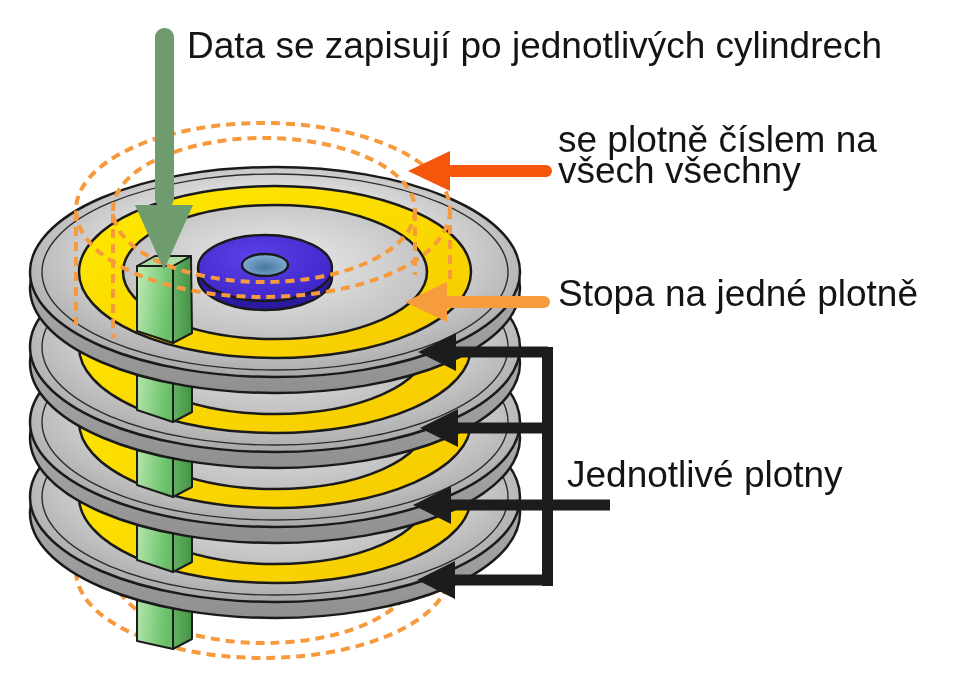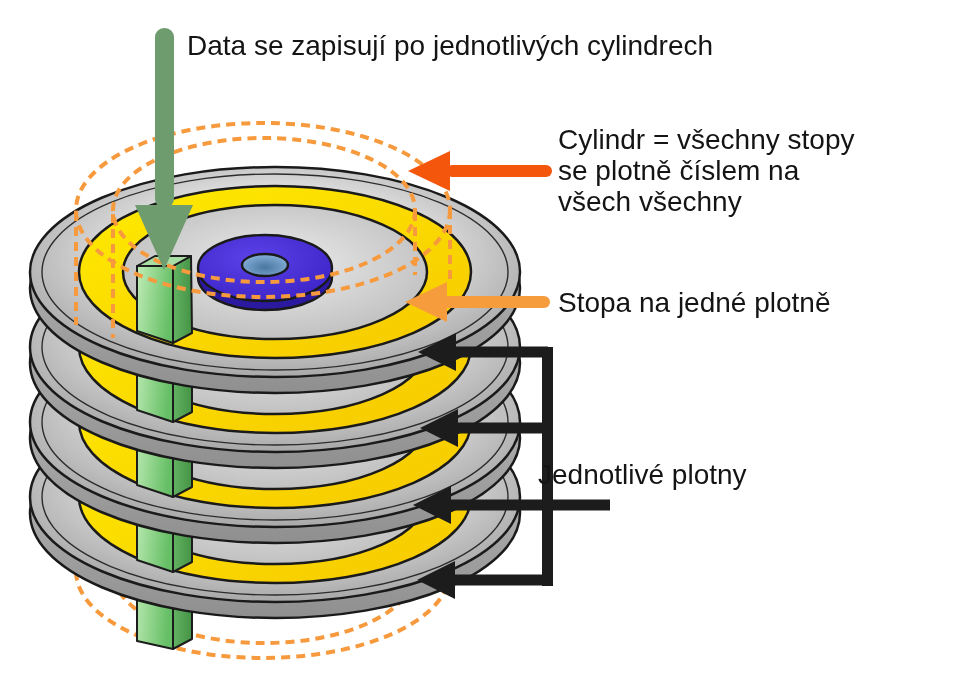--- a/index.html
+++ b/index.html
@@ -1,23 +1,23 @@
 <!DOCTYPE html>
 <html><head>
 <meta charset="utf-8">
 <style>
   html,body{margin:0;padding:0;background:#fff;}
   #stage{position:relative;width:971px;height:684px;background:#ffffff;overflow:hidden;
          font-family:"Liberation Sans", sans-serif;color:#141414;}
   #stage svg{position:absolute;left:0;top:0;}
-  .lbl{position:absolute;font-size:28px;line-height:31px;white-space:nowrap;color:#141414;}
+  .lbl{position:absolute;font-size:37px;line-height:31px;white-space:nowrap;color:#141414;}
   #title-label{left:187px;top:30px;}
   #cylinder-label{left:558px;top:124px;}
-  #track-label{left:558px;top:287px;}
-  #platters-label{left:538px;top:459px;}
+  #track-label{left:558px;top:278px;}
+  #platters-label{left:567px;top:459px;}
 </style>
 </head>
 <body>
 
 <div id="stage">
 
   <svg width="971" height="684" viewBox="0 0 971 684">
     <defs>
       <radialGradient id="gradTop" cx="50%" cy="42%" r="62%">
         <stop offset="0%" stop-color="#f1f1f1"></stop>
@@ -141,21 +141,20 @@
       <rect x="443" y="499.5" width="167" height="11"></rect>
       <polygon points="413,505 451,486 451,524"></polygon>
       <rect x="447" y="574.5" width="101" height="11"></rect>
       <polygon points="417,580 455,561 455,599"></polygon>
     </g>
   </svg>
 
   <div class="lbl" id="title-label">Data se zapisují po jednotlivých cylindrech</div>
 
   <div class="lbl" id="cylinder-label">
-    <div>Cylindr = všechny stopy</div>
     <div>se plotně číslem na</div>
     <div>všech všechny</div>
   </div>
 
   <div class="lbl" id="track-label">Stopa na jedné plotně</div>
 
   <div class="lbl" id="platters-label">Jednotlivé plotny</div>
 </div>
 
 </body></html>

